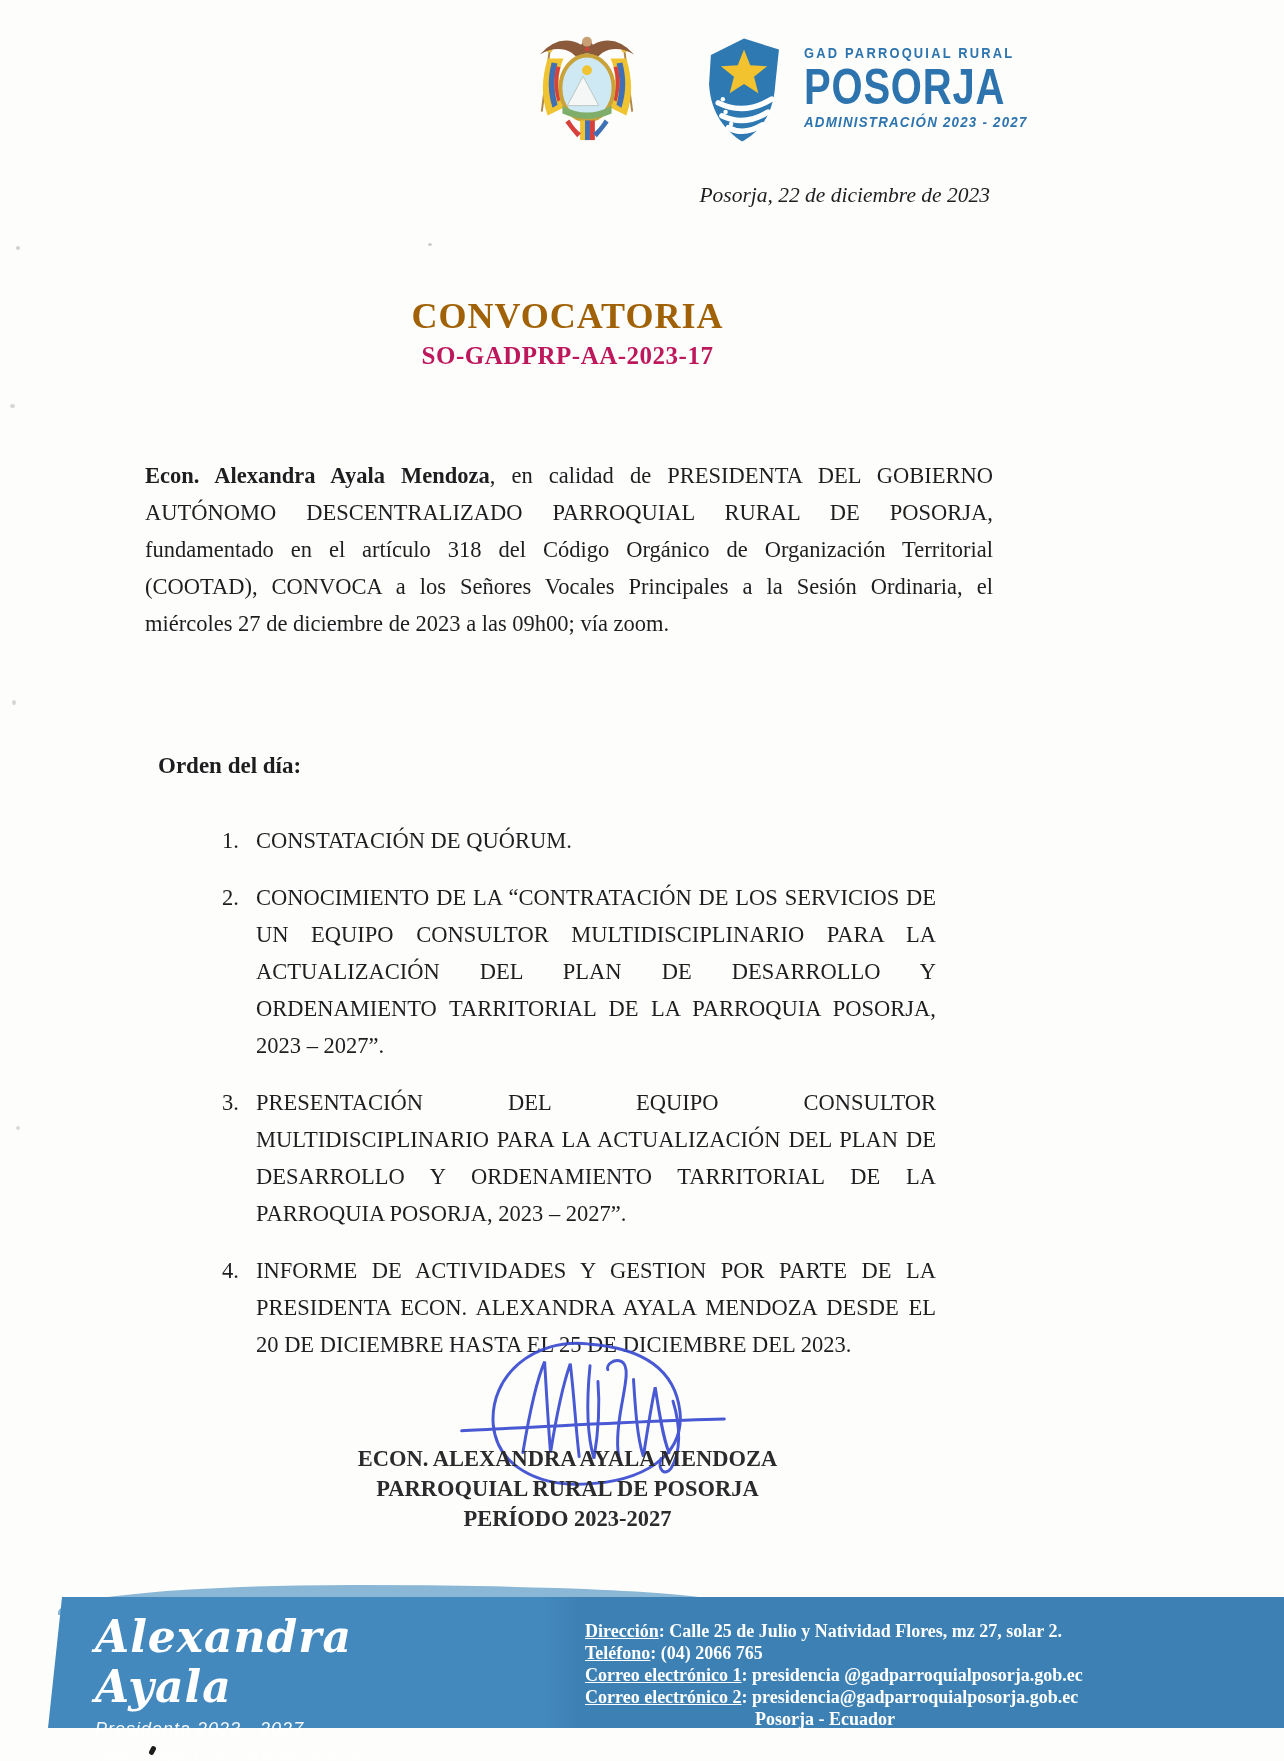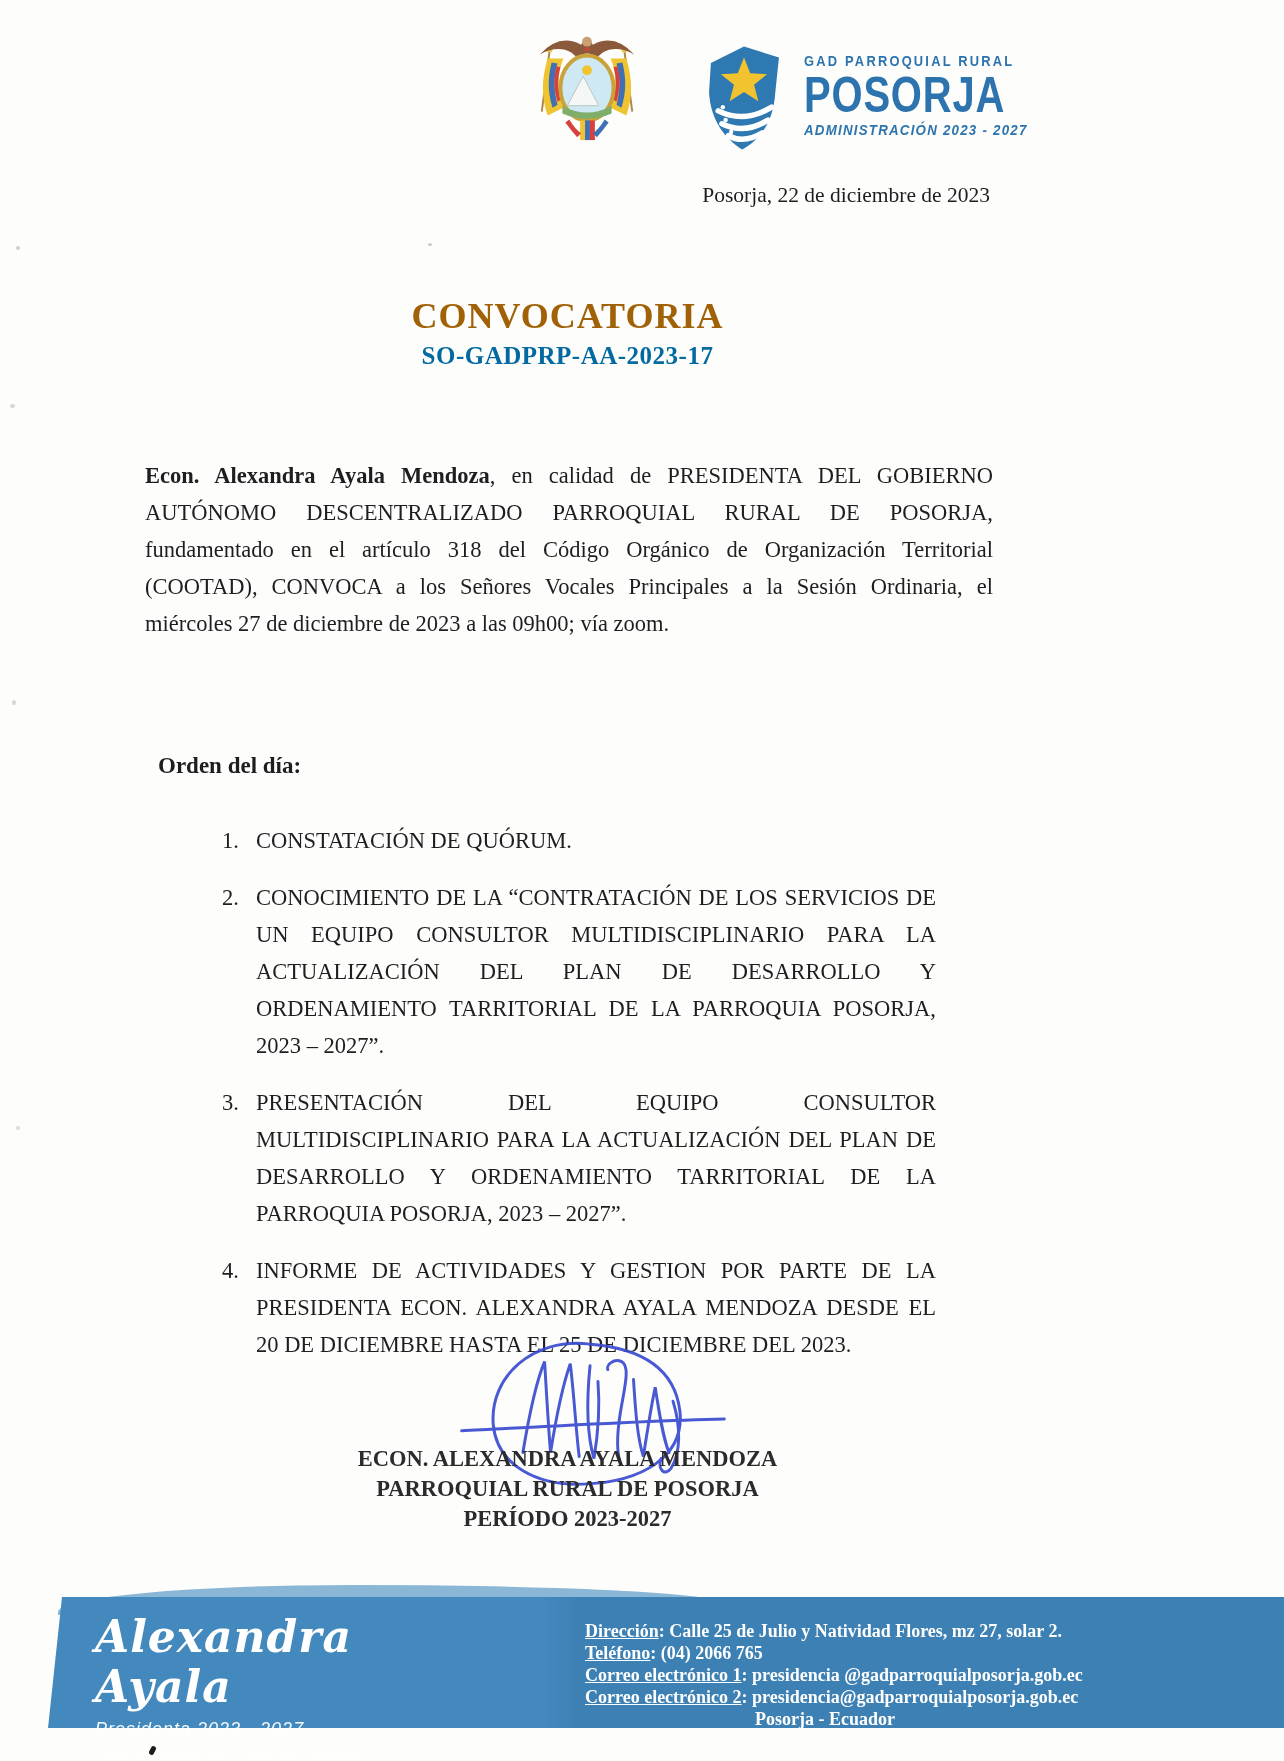--- a/index.html
+++ b/index.html
@@ -3,30 +3,30 @@
 <meta charset="utf-8">
 <style>
   html,body{margin:0;padding:0;background:#d8d8d8;}
   .page{
     position:relative;width:1284px;height:1761px;background:#fdfdfb;
     font-family:"Liberation Serif", serif;color:#1e1e20;overflow:hidden;
     margin:0 auto;
   }
   
   .coat{position:absolute;left:528px;top:26px;width:118px;height:120px;}
-  .logo-wrap{position:absolute;left:698px;top:40px;display:flex;gap:14px;align-items:flex-start;}
+  .logo-wrap{position:absolute;left:698px;top:32px;display:flex;gap:14px;align-items:flex-start;}
   .logo-shield{width:92px;height:116px;flex:0 0 auto;}
   .logo-text{padding-top:12px;color:#2d74ae;font-family:"Liberation Sans", sans-serif;}
   .logo-small{font-size:14px;font-weight:bold;letter-spacing:2.4px;white-space:nowrap;display:inline-block;transform:scaleX(.92);transform-origin:left;}
   .logo-name{font-size:50px;font-weight:bold;line-height:46px;letter-spacing:1px;display:inline-block;transform:scaleX(.8);transform-origin:left;margin-top:2px;}
   .logo-admin{font-size:14px;font-weight:bold;font-style:italic;letter-spacing:1.3px;white-space:nowrap;display:inline-block;transform:scaleX(.95);transform-origin:left;margin-top:4px;}
   
-  .date-line{position:absolute;top:183px;left:145px;width:845px;text-align:right;font-size:21.5px;}
+  .date-line{position:absolute;top:183px;left:145px;width:845px;text-align:right;font-size:21.5px;font-style:italic;}
   .doc-title{position:absolute;top:295px;left:145px;width:845px;text-align:center;font-size:36px;font-weight:bold;letter-spacing:1px;color:#a16207;}
-  .doc-code{position:absolute;top:342px;left:145px;width:845px;text-align:center;font-size:25px;font-weight:bold;letter-spacing:.5px;color:#0369a1;}
+  .doc-code{position:absolute;top:342px;left:145px;width:845px;text-align:center;font-size:25px;font-weight:bold;letter-spacing:.5px;color:#be185d;}
   .intro{position:absolute;top:457px;left:145px;width:848px;font-size:22.5px;line-height:37px;text-align:justify;}
   .orden-heading{position:absolute;top:753px;left:158px;font-size:23px;font-weight:bold;}
   .orden-list{position:absolute;top:822px;left:222px;width:714px;}
   .orden-item{display:flex;margin-bottom:20px;font-size:22.5px;line-height:37px;}
   .orden-num{flex:0 0 34px;}
   .orden-text{flex:1;text-align:justify;}
   
   .sig-scribble{position:absolute;left:438px;top:1336px;width:310px;height:158px;}
   .sig-block{position:absolute;top:1444px;left:145px;width:845px;text-align:center;font-weight:bold;font-size:22.5px;line-height:30px;color:#2b2b2d;}
   

